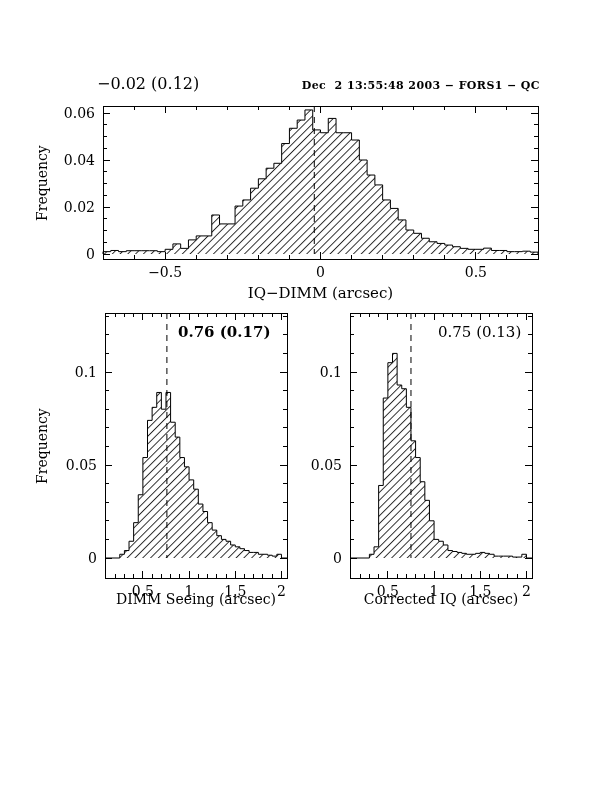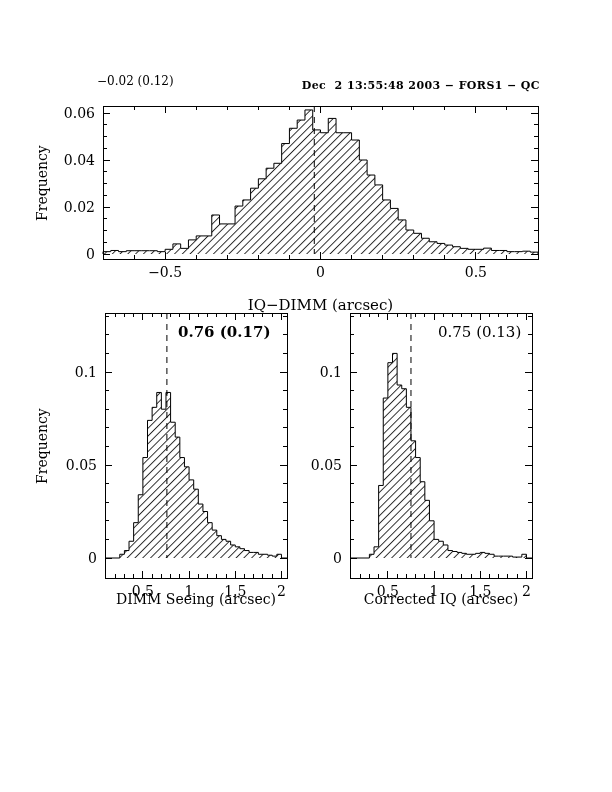--- a/index.html
+++ b/index.html
@@ -4,25 +4,25 @@
 <style>
   html,body { margin:0; padding:0; background:#ffffff; }
   .page {
     position:relative; width:612px; height:792px; background:#ffffff;
     font-family:"DejaVu Serif", serif; color:#000; overflow:hidden;
   }
   .page * { position:absolute; }
   #plots { left:0; top:0; }
   svg text { font-family:"DejaVu Serif", serif; fill:#000; }
   .hdr-right { right:72px; top:79px; font-size:11px; font-weight:bold; white-space:pre; letter-spacing:0.4px;margin-left:9px; }
-  .anno-top  { left:97px;  top:74px;  font-size:12px; }
+  .anno-top  { left:97px;  top:74px;  font-size:16px; }
   .anno-bl   { left:178px; top:323px; font-size:15px;font-weight:bold; }
   .anno-br   { left:438px; top:323px; font-size:15px; }
   .xlabel    { text-align:center; }
-  .xl0 { left:103px; width:435px; top:296px; font-size:15px; }
+  .xl0 { left:103px; width:435px; top:284px; font-size:15px; }
   .xl1 { left:100px; width:192px; top:591px; font-size:14px; }
   .xl2 { left:345px; width:192px; top:591px; font-size:14px; }
   .ylabel {
     font-size:14px; white-space:pre;
     transform:rotate(-90deg); transform-origin:left top;
   }
   .yl0 { left:34px; top:221px; }
   .yl1 { left:34px; top:484px; }
 </style>
 </head>

